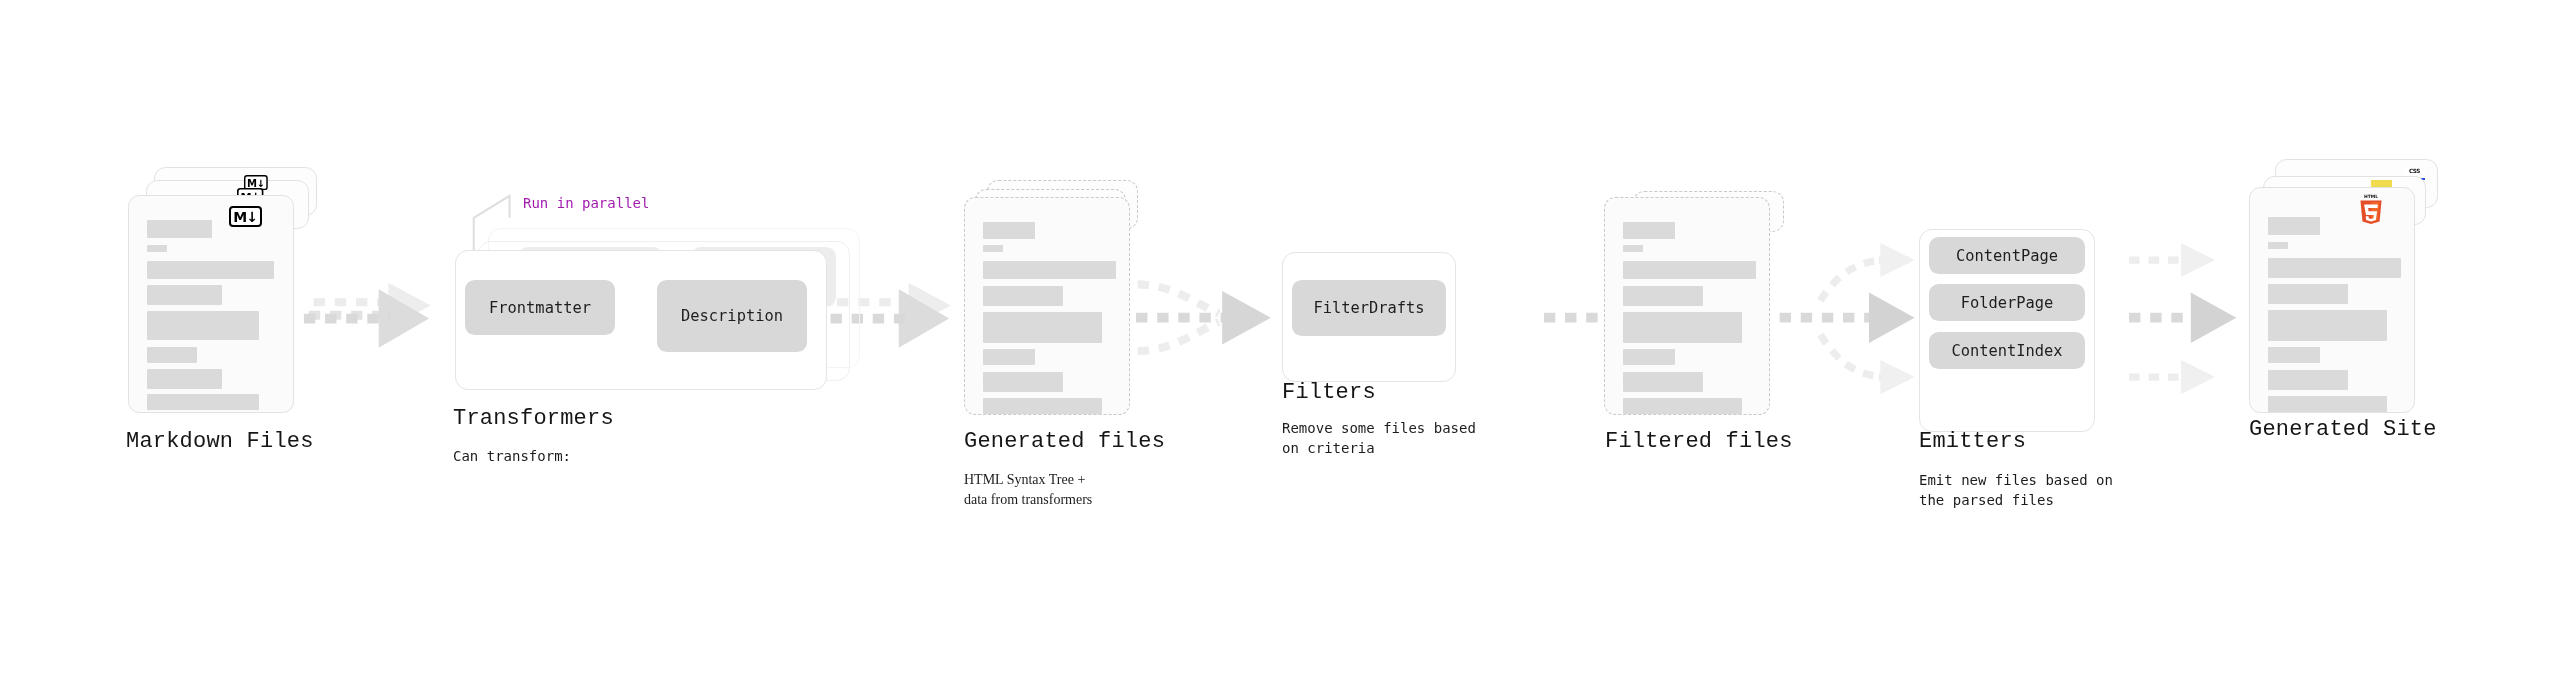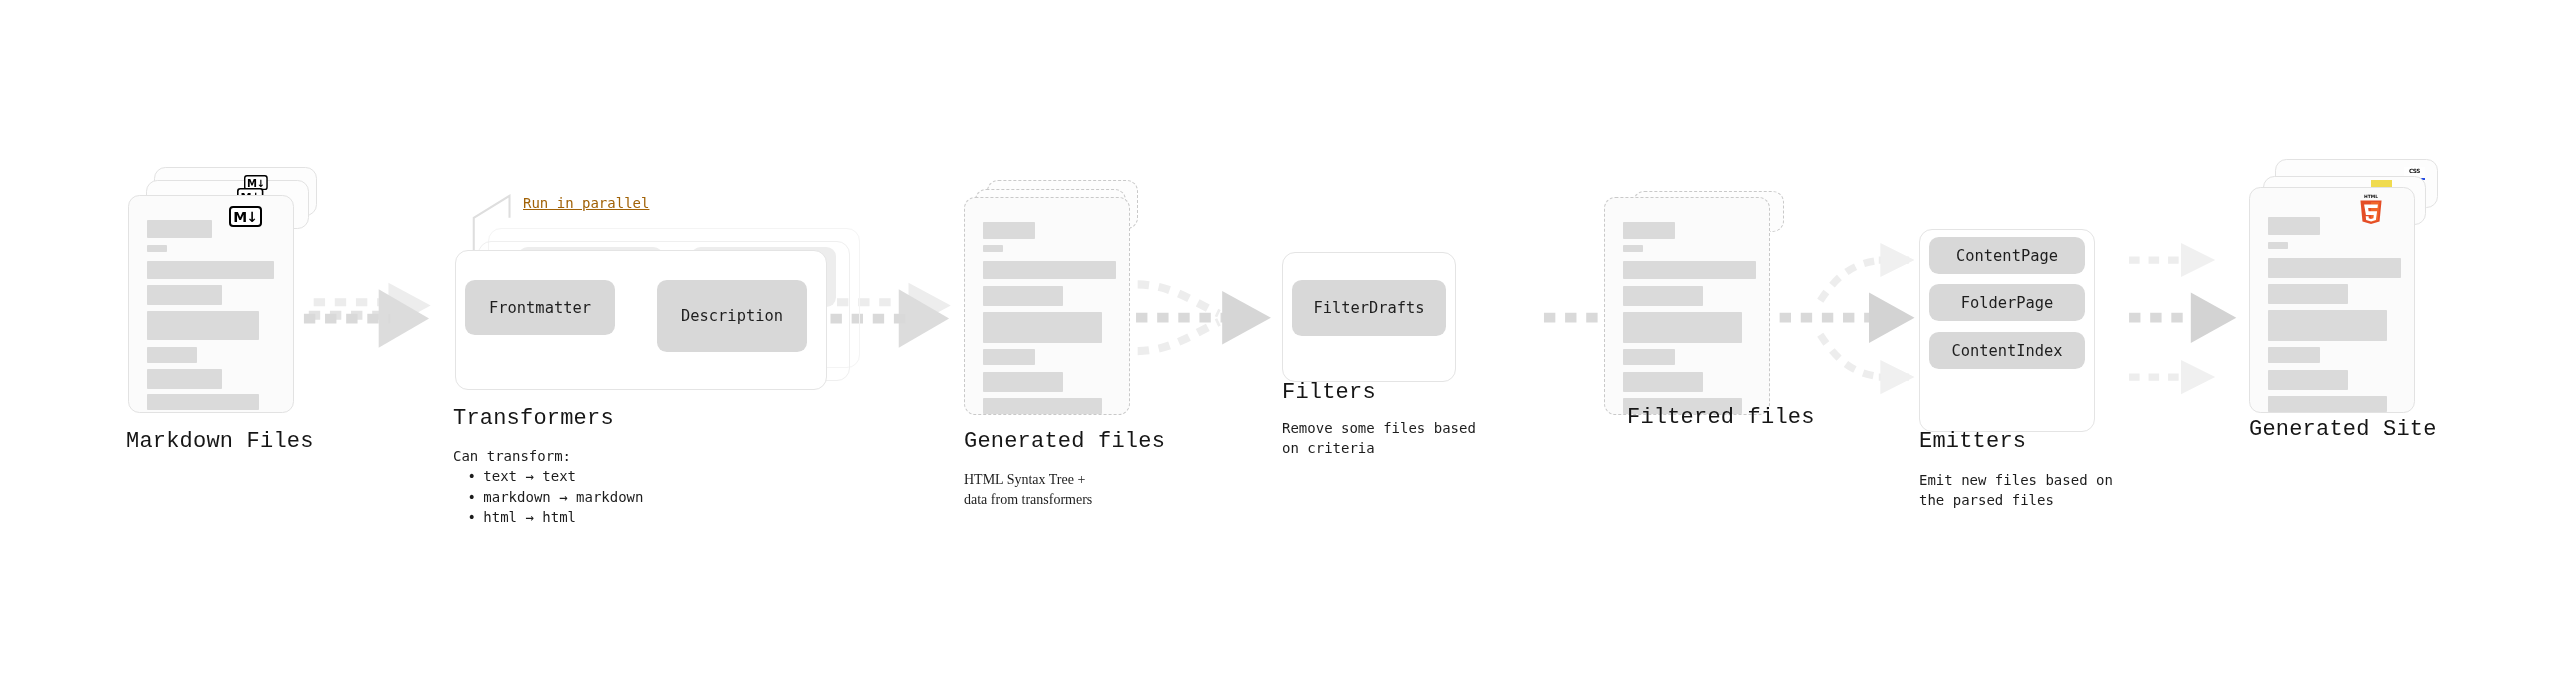--- a/index.html
+++ b/index.html
@@ -126,23 +126,22 @@
   .cap-sub ul {
     margin: 0; padding: 0 0 0 14.6px; list-style: none;
   }
   .cap-sub li::before {
     content: "\2022";
     margin-right: 7.3px;
   }
   .parallel-label {
     position: absolute;
     font-size: 14px;
-    color: #a16207;
+    color: #a21caf;
     white-space: nowrap;
-    text-decoration: underline;
   }
 
   svg.ov { position: absolute; left: 0; top: 0; overflow: visible; pointer-events: none; }
 </style>
 </head>
 <body>
 
 <div id="canvas">
 
   <svg class="ov" width="2576" height="681" viewBox="0 0 3170 838">
@@ -247,25 +246,20 @@
 
     <div class="group-box" style="left:455px; top:250px; width:372px; height:140px;"></div>
     <div class="pill" style="left:465px; top:280px; width:150px; height:55px;">Frontmatter</div>
     <div class="pill" style="left:657px; top:280px; width:150px; height:72px;">Description</div>
 
     <div class="parallel-label" style="left:523px; top:195px;">Run in parallel</div>
   </div>
   <div class="cap-title" style="left:453px; top:406px;">Transformers</div>
   <div class="cap-sub" style="left:453px; top:446px; width:268px;">
     <div>Can transform:</div>
-    <ul>
-      <li>text → text</li>
-      <li>markdown → markdown</li>
-      <li>html → html</li>
-    </ul>
   </div>
 
   <div class="doc-stack">
     <div class="doc-card dashed ghost" style="left:987px; top:180px; width:151px; height:49px;"></div>
     <div class="doc-card dashed ghost" style="left:975px; top:189px; width:151px; height:49px;"></div>
     <div class="doc-card dashed" style="left:964px; top:197px; width:166px; height:218px;">
       <div class="skel" style="left:18px; top:24.4px; width:52px; height:16.3px;"></div>
       <div class="skel" style="left:18px; top:47px; width:19.5px; height:6.5px;"></div>
       <div class="skel" style="left:18px; top:63px; width:133px; height:18px;"></div>
       <div class="skel" style="left:18px; top:88px; width:80px; height:19.5px;"></div>
@@ -297,21 +291,21 @@
       <div class="skel" style="left:18px; top:24.4px; width:52px; height:16.3px;"></div>
       <div class="skel" style="left:18px; top:47px; width:19.5px; height:6.5px;"></div>
       <div class="skel" style="left:18px; top:63px; width:133px; height:18px;"></div>
       <div class="skel" style="left:18px; top:88px; width:80px; height:19.5px;"></div>
       <div class="skel" style="left:18px; top:114px; width:119px; height:31px;"></div>
       <div class="skel" style="left:18px; top:151px; width:52px; height:16.3px;"></div>
       <div class="skel" style="left:18px; top:174px; width:80px; height:19.5px;"></div>
       <div class="skel" style="left:18px; top:200px; width:119px; height:16.3px;"></div>
     </div>
   </div>
-  <div class="cap-title" style="left:1605px; top:405px;margin-left:22px;">Filtered files</div>
+  <div class="cap-title" style="left:1605px; top:429px;">Filtered files</div>
 
   <div>
     <div class="group-box" style="left:1919px; top:229px; width:176px; height:203px;"></div>
     <div class="pill" style="left:1929px; top:237px; width:156px; height:37px;">ContentPage</div>
     <div class="pill" style="left:1929px; top:284px; width:156px; height:37px;">FolderPage</div>
     <div class="pill" style="left:1929px; top:332px; width:156px; height:37px;">ContentIndex</div>
   </div>
   <div class="cap-title" style="left:1919px; top:429px;">Emitters</div>
   <div class="cap-sub" style="left:1919px; top:470px; width:260px;">
     <div>Emit new files based on</div>

